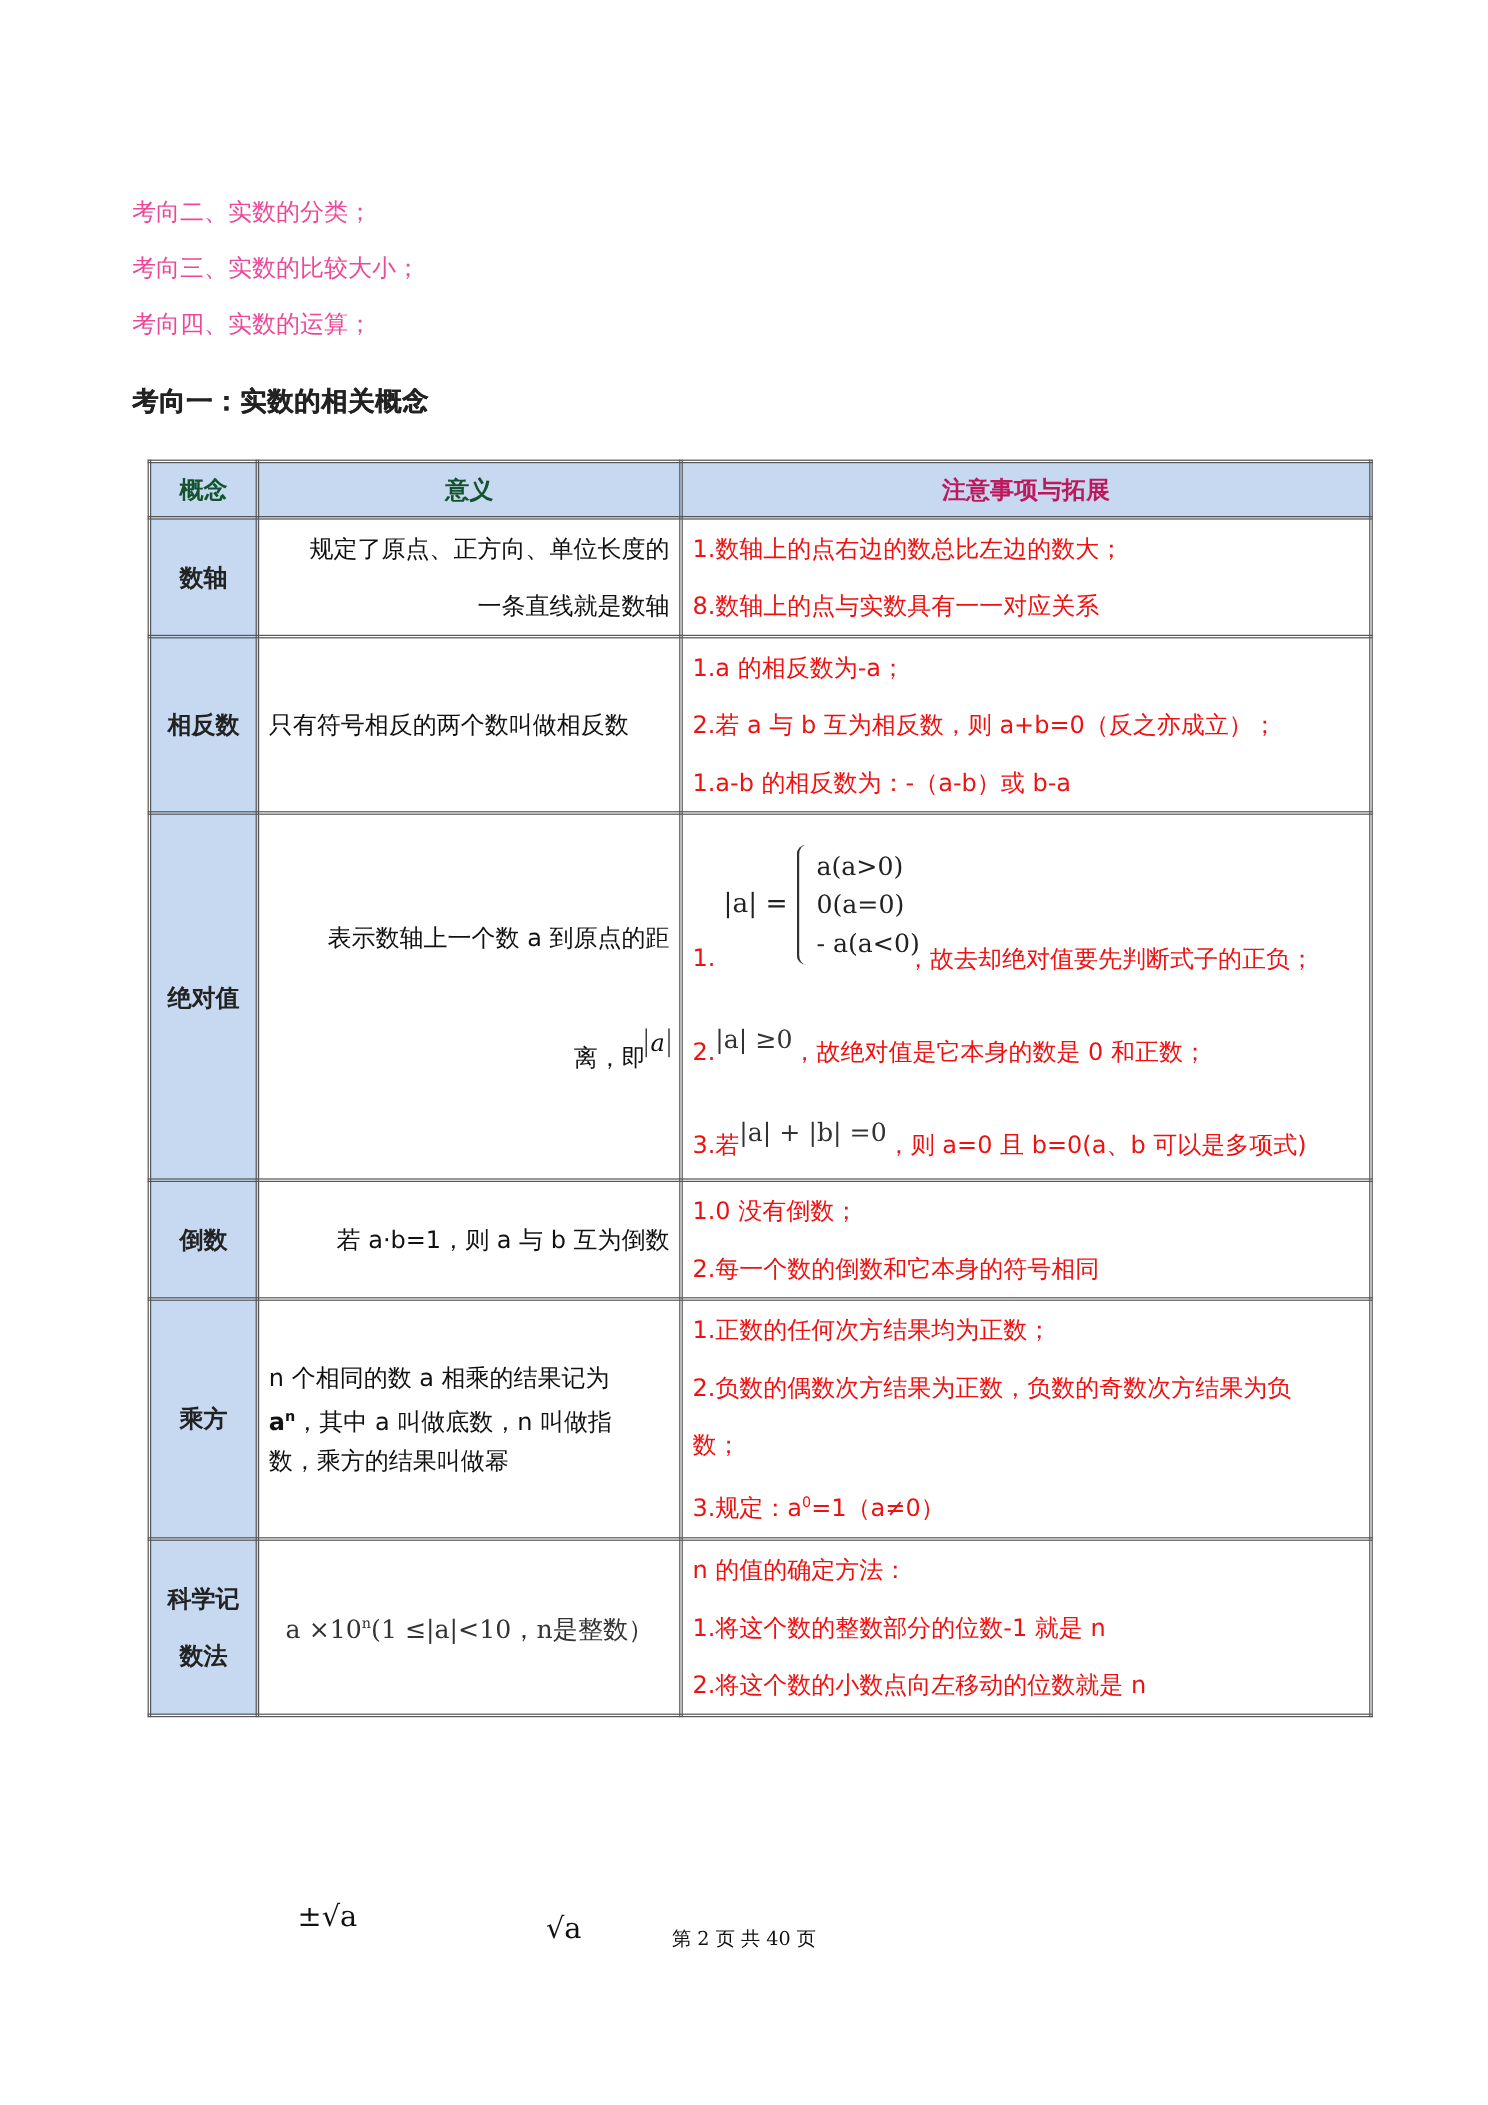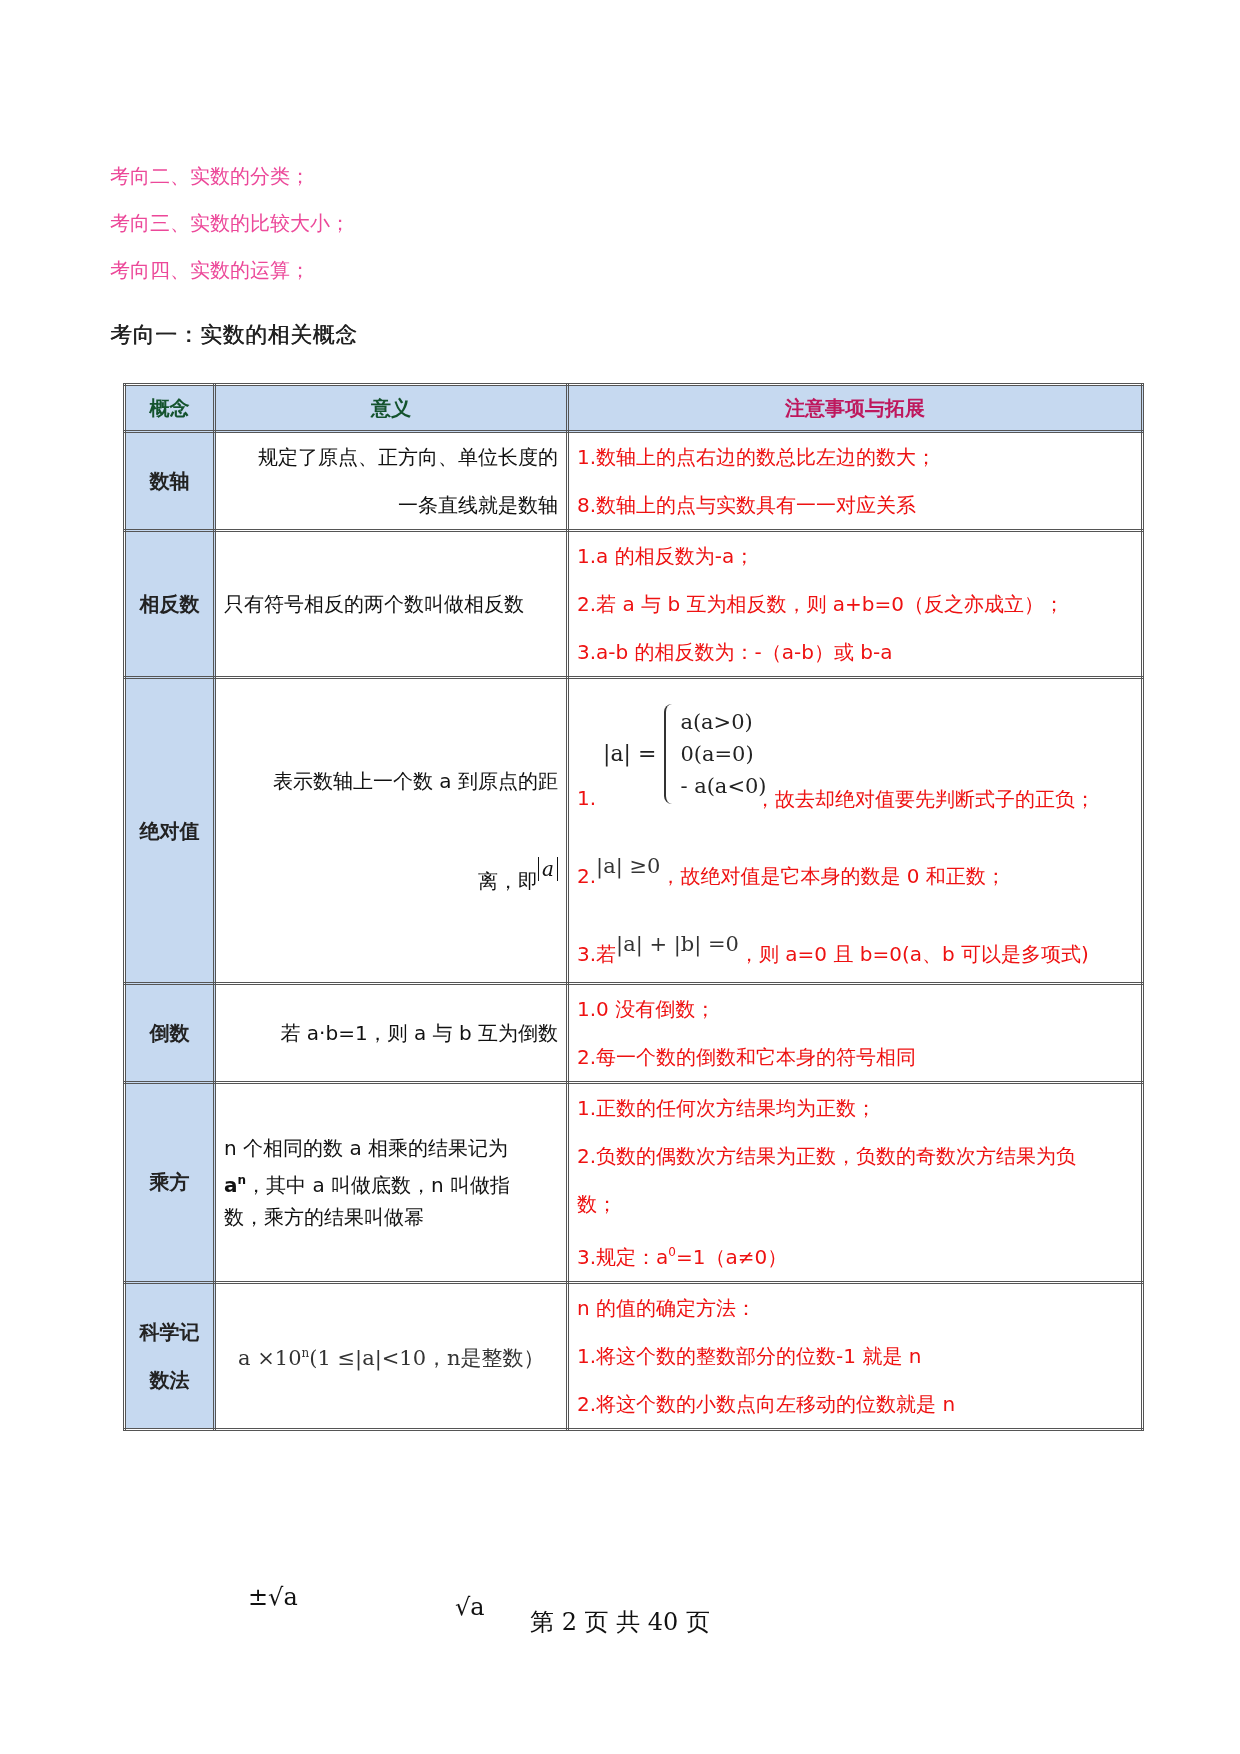--- a/index.html
+++ b/index.html
@@ -5,21 +5,21 @@
   html, body { margin: 0; padding: 0; background: #ffffff; }
   body {
     width: 1240px; height: 1754px; position: relative; overflow: hidden;
     font-family: "DejaVu Sans", "Liberation Sans", sans-serif;
     color: #111;
   }
   .line {
     position: absolute; left: 110px; font-size: 20px; line-height: 26px; color: #ec4899;
   }
   .section-title {
-    position: absolute; left: 110px; top: 320px; font-size: 22px; font-weight: normal;
+    position: absolute; left: 110px; top: 320px; font-size: 22px; font-weight: bold;
     color: #222; letter-spacing: 0.5px;
     text-shadow: 0.5px 0 0 #222;
   }
   table.concepts {
     position: absolute; left: 123px; top: 383px; width: 1018px;
     border-collapse: collapse; table-layout: fixed;
     border: 3px double #333;
   }
   table.concepts td, table.concepts th {
     border: 3px double #555;
@@ -51,21 +51,21 @@
     border-left: 2px solid #333; border-radius: 8px 0 0 8px; margin: 0 4px 0 8px;
   }
   .piecewise .cases { display: inline-block; vertical-align: middle; font-family: "DejaVu Serif", serif; font-size: 21px; color: #222; line-height: 32px; }
   .sup { font-size: 12px; vertical-align: super; }
   .formula-mid { font-family: "DejaVu Serif", serif; color: #333; font-size: 21px; }
   .below {
     position: absolute; font-family: "DejaVu Serif", "Liberation Serif", serif; font-size: 24px; color: #111;
   }
   .footer {
     position: absolute; top: 1606px; left: 0; width: 1240px; text-align: center;
-    font-family: "DejaVu Serif", "Liberation Serif", serif; font-size: 24px; color: #111;
+    font-family: "DejaVu Serif", "Liberation Serif", serif; font-size: 16px; color: #111;
   }
 </style>
 </head>
 <body>
 
 <div class="line" style="top:163px">考向二、实数的分类；</div>
 <div class="line" style="top:210px">考向三、实数的比较大小；</div>
 <div class="line" style="top:257px">考向四、实数的运算；</div>
 
 <div class="section-title">考向一：实数的相关概念</div>
@@ -96,21 +96,21 @@
   </tr>
 
   <tr style="height:146px">
     <td class="concept">相反数</td>
     <td class="meaning">
       <span>只有符号相反的两个数叫做相反数</span>
     </td>
     <td class="notes">
       <span class="note-line">1.a 的相反数为-a；</span>
       <span class="note-line">2.若 a 与 b 互为相反数，则 a+b=0（反之亦成立）；</span>
-      <span class="note-line">3.a-b 的相反数为：-（a-b）或 b-a</span>
+      <span class="note-line">1.a-b 的相反数为：-（a-b）或 b-a</span>
     </td>
   </tr>
 
   <tr style="height:306px">
     <td class="concept">绝对值</td>
     <td class="meaning center" style="line-height:88px">
       <span class="note-line">表示数轴上一个数 a 到原点的距</span>
       <span class="note-line">
         <span>离，即</span><span class="math abs" style="vertical-align:12px">a</span>
       </span>

